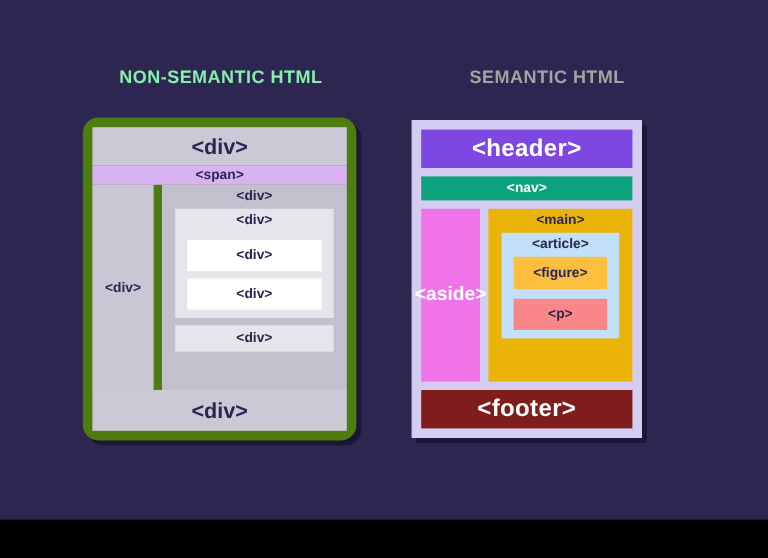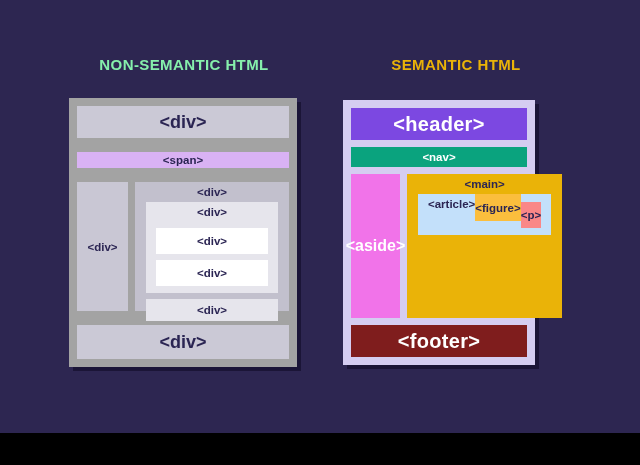--- a/index.html
+++ b/index.html
@@ -24,43 +24,44 @@
 
   
   .col-title {
     position: absolute;
     top: 56px;
     font-size: 15px;
     letter-spacing: 0.4px;
     text-align: center;
   }
   .col-title.left  { left: 70px;  width: 228px; color: #86efac; }
-  .col-title.right { left: 343px; width: 226px; color: #eab308; }
+  .col-title.right { left: 343px; width: 226px; color: #a3a3a3; }
 
   
   .lbl-big   { font-size: 18px; }
   .lbl-small { font-size: 11.5px; }
   .dark  { color: #2b2553; }
   .light { color: #ffffff; }
   .center-txt { display: flex; align-items: center; justify-content: center; }
   .top-lbl { text-align: center; padding-top: 4px; }
 
   
   .panel {
     position: absolute;
     display: flex;
     flex-direction: column;
     padding: 8px;
     box-shadow: 4px 4px 0 rgba(12, 8, 34, 0.55);
   }
   .panel-left {
     left: 69px; top: 98px;
     width: 228px; height: 269px;
-    background: #a3a3a3;
-    gap: 14px;
+    background: #4d7c0f;
+    gap: 0;
+    border-radius: 13px;
   }
   .ns-header { height: 32px; background: #cbc9d6; flex: none; }
   .ns-span   { height: 16px; background: #d9b2f4; flex: none; }
   .ns-content{ flex: 1; display: flex; gap: 7px; min-height: 0; }
   .ns-sidebar{ width: 51px; background: #c9c7d4; flex: none; }
   .ns-column {
     flex: 1;
     background: #c2c0cd;
     display: flex;
     flex-direction: column;
@@ -95,21 +96,21 @@
     flex: 1;
     background: #eab308;
     display: flex;
     flex-direction: column;
     padding: 0 11px 5px 11px;
   }
   .s-main-label { height: 20px; flex: none; }
   .s-article {
     background: #c3e0fa;
     display: flex;
-    flex-direction: row;
+    flex-direction: column;
     padding: 0 10px 7px 10px;
     flex: none;
   }
   .s-article-label { height: 20px; flex: none; }
   .s-figure { height: 27px; background: #fbbe3d; flex: none; }
   .s-p      { height: 26px; background: #fa8787; margin-top: 8px; flex: none; }
   .s-section{ height: 24px; background: #d9e9fb; margin-top: 8px; flex: none; }
   .s-footer { height: 32px; background: #7f1d1d; flex: none; }
   .hdr-txt  { font-size: 20px; letter-spacing: 0.3px; }
 </style>

